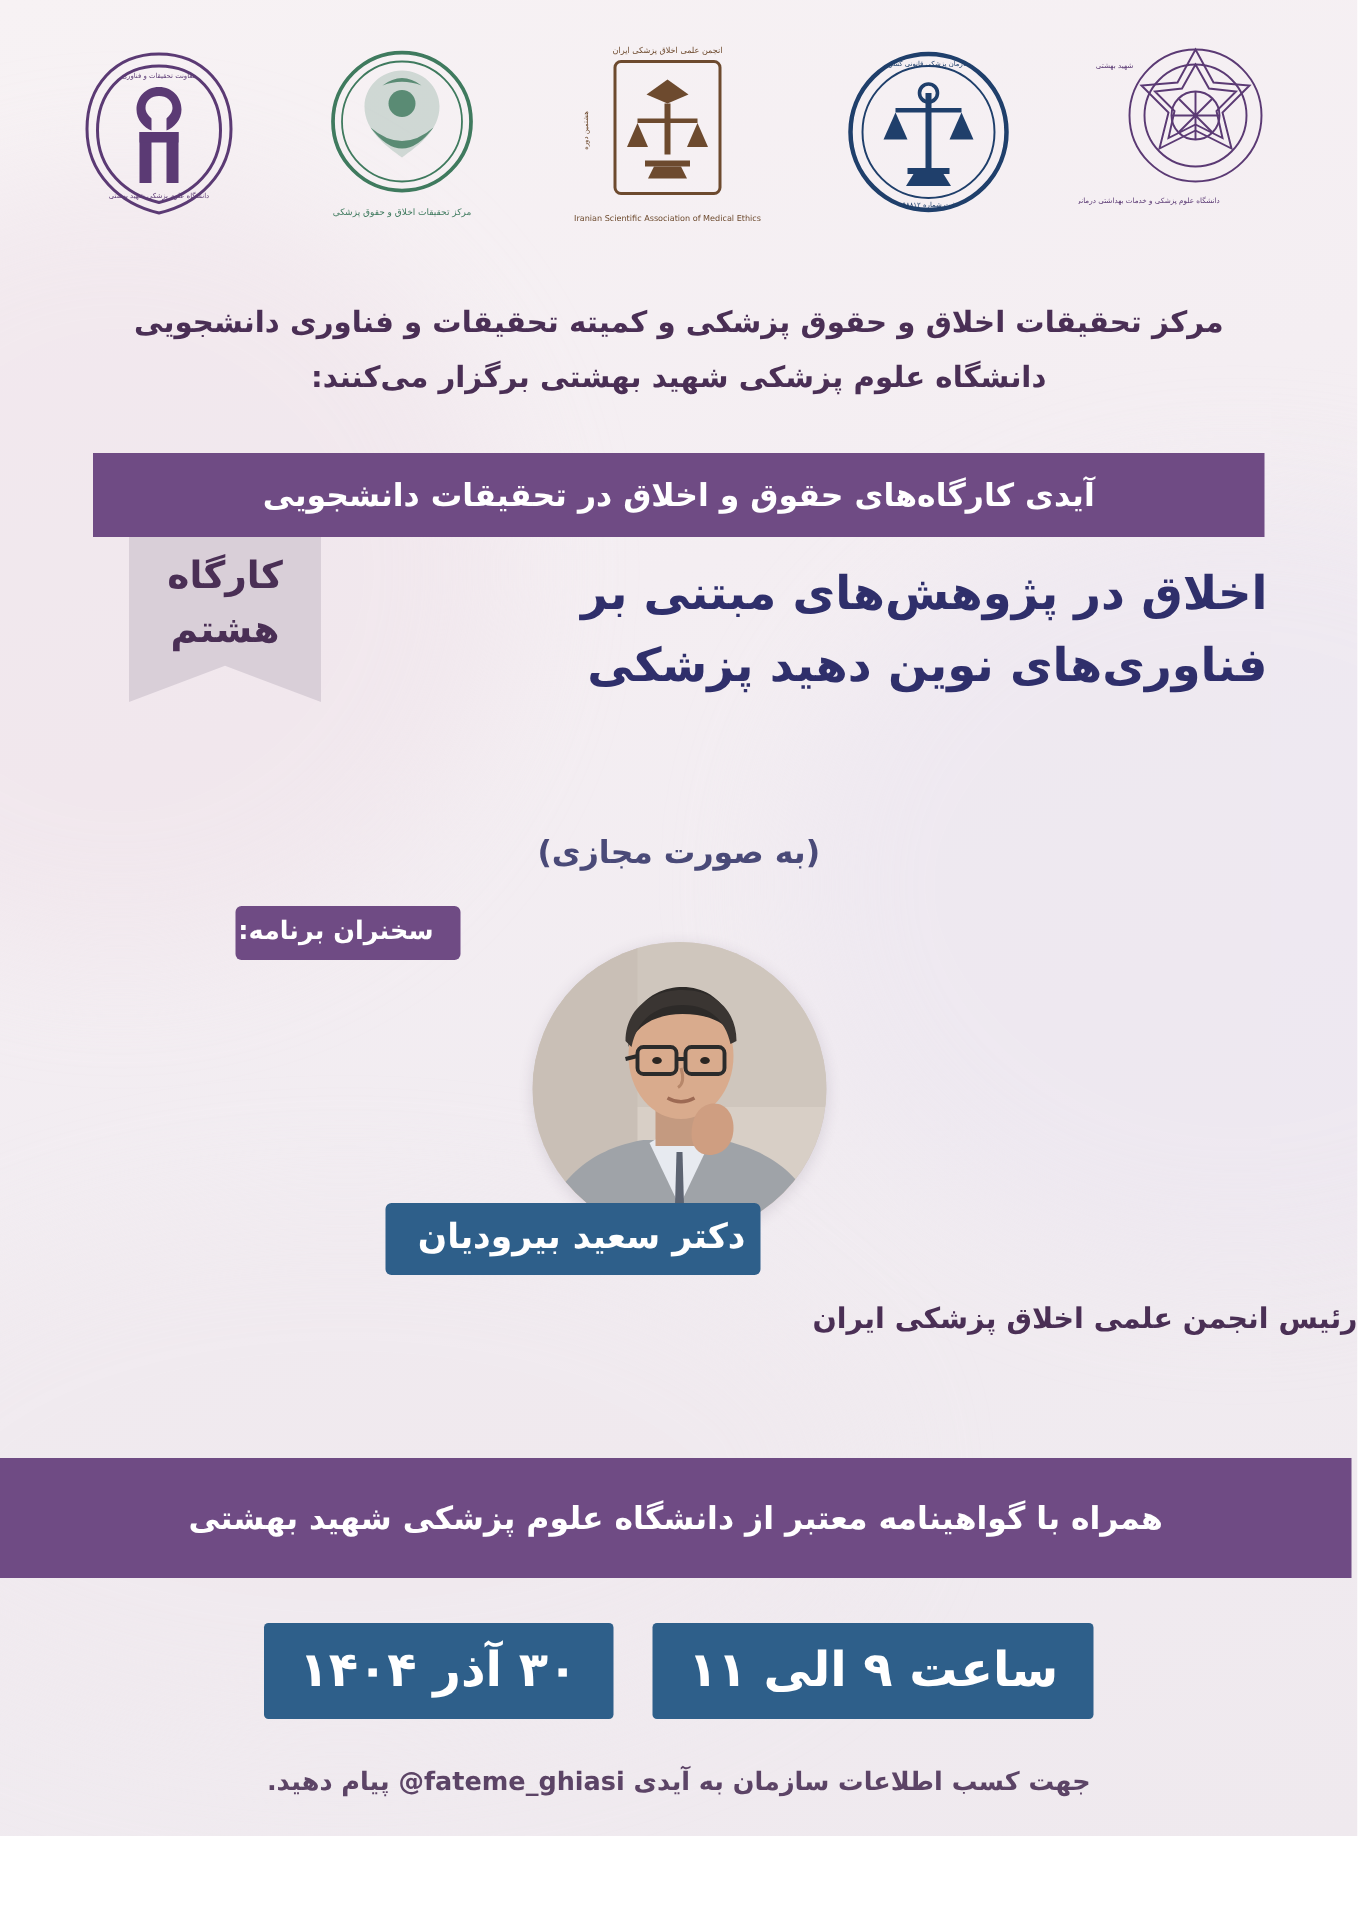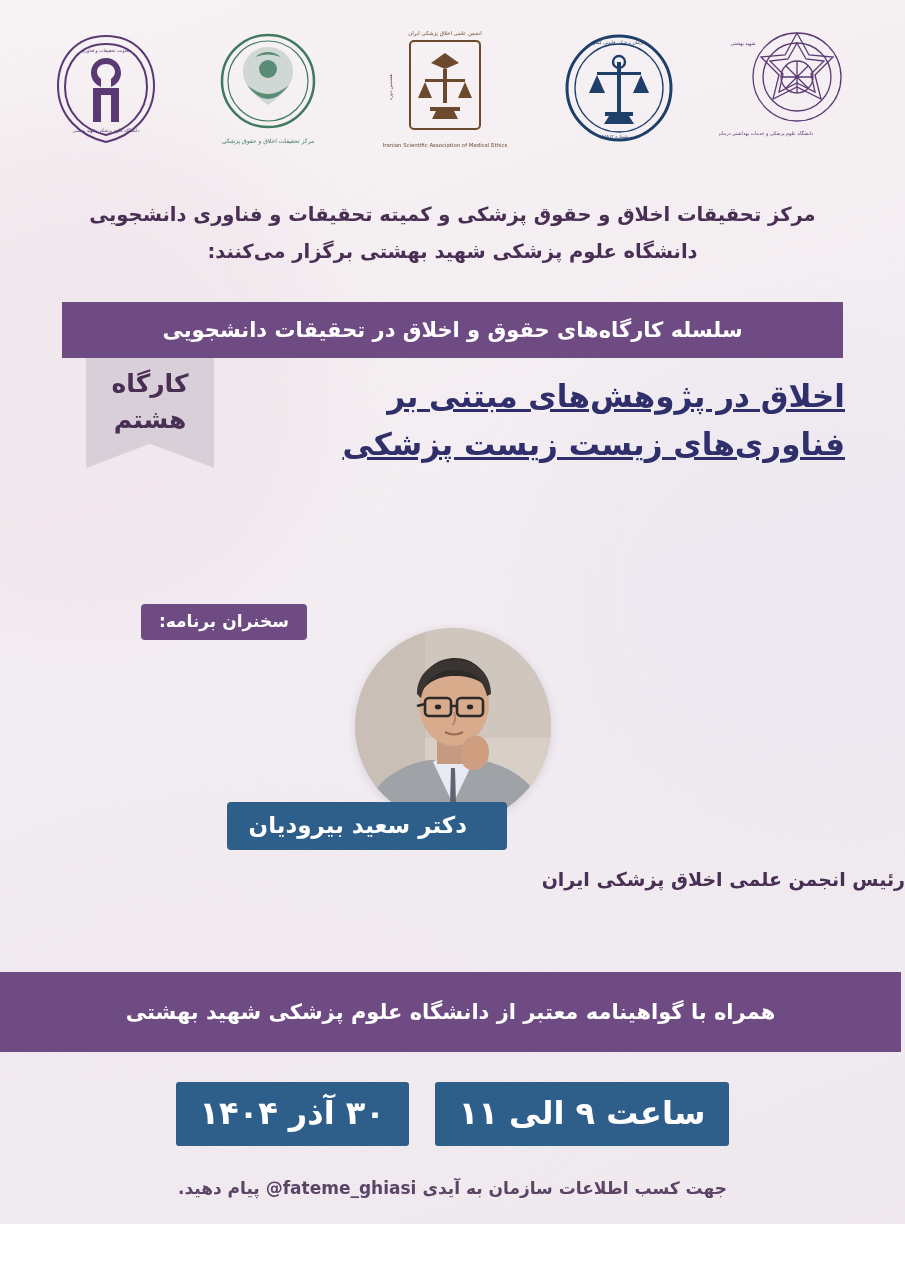--- a/index.html
+++ b/index.html
@@ -117,21 +117,20 @@
     position: absolute;
     top: 372px;
     right: 60px;
     width: 600px;
     text-align: right;
     color: #2f2f6b;
     font-size: 31px;
     font-weight: bold;
     line-height: 1.55;
     z-index: 6;
-    text-decoration: underline;
   }
   .virtual {
     position: absolute;
     top: 556px;
     right: 0;
     left: 0;
     text-align: center;
     color: #4a4a78;
     font-size: 21px;
     font-weight: bold;
@@ -140,21 +139,21 @@
 
   
   .speaker-tag {
     position: absolute;
     top: 604px;
     right: 598px;
     background: #6f4b84;
     color: #fff;
     font-size: 17px;
     font-weight: bold;
-    padding: 7px 18px 9px 18px;
+    padding: 7px 18px 9px 2px;
     border-radius: 4px;
     z-index: 8;
   }
   .photo {
     position: absolute;
     top: 628px;
     left: 0;
     right: 0;
     margin: 0 auto;
     width: 196px;
@@ -168,21 +167,21 @@
   .photo svg { display: block; }
 
   .speaker-name {
     position: absolute;
     top: 802px;
     right: 398px;
     background: #2e5f8a;
     color: #ffffff;
     font-size: 23px;
     font-weight: bold;
-    padding: 10px 40px 12px 22px;
+    padding: 10px 10px 12px 22px;
     border-radius: 4px;
     z-index: 8;
     white-space: nowrap;
   }
   .speaker-role {
     position: absolute;
     top: 862px;
     right: 0;
     left: 0;
     color: #4a2f55;
@@ -353,35 +352,36 @@
     </div>
 
   </div>
 
   <div class="intro">
     <div>مرکز تحقیقات اخلاق و حقوق پزشکی و کمیته تحقیقات و فناوری دانشجویی</div>
     <div>دانشگاه علوم پزشکی شهید بهشتی برگزار می‌کنند:</div>
   </div>
 
   <div class="series-band">
-    <span>سلسله کارگاه‌های حقوق و اخلاق در تحقیقات دانشجویی</span>
+    <span>آیدی کارگاه‌های حقوق و اخلاق در تحقیقات دانشجویی</span>
   </div>
 
   <div class="ribbon">
     <div class="rtxt">
       <div>کارگاه</div>
       <div>هشتم</div>
     </div>
   </div>
 
   <div class="main-title">
     <div>اخلاق در پژوهش‌های مبتنی بر</div>
-    <div>فناوری‌های زیست زیست پزشکی</div>
-  </div>
-
+    <div>فناوری‌های نوین دهید پزشکی</div>
+  </div>
+
+  <div class="virtual">(به صورت مجازی)</div>
 
   <div class="speaker-tag">سخنران برنامه:</div>
 
   <div class="photo">
     <svg width="196" height="196" viewBox="0 0 196 196">
       <defs>
         <clipPath id="circ">
             <circle cx="98" cy="98" r="98"></circle>
           </clipPath>
       </defs>

